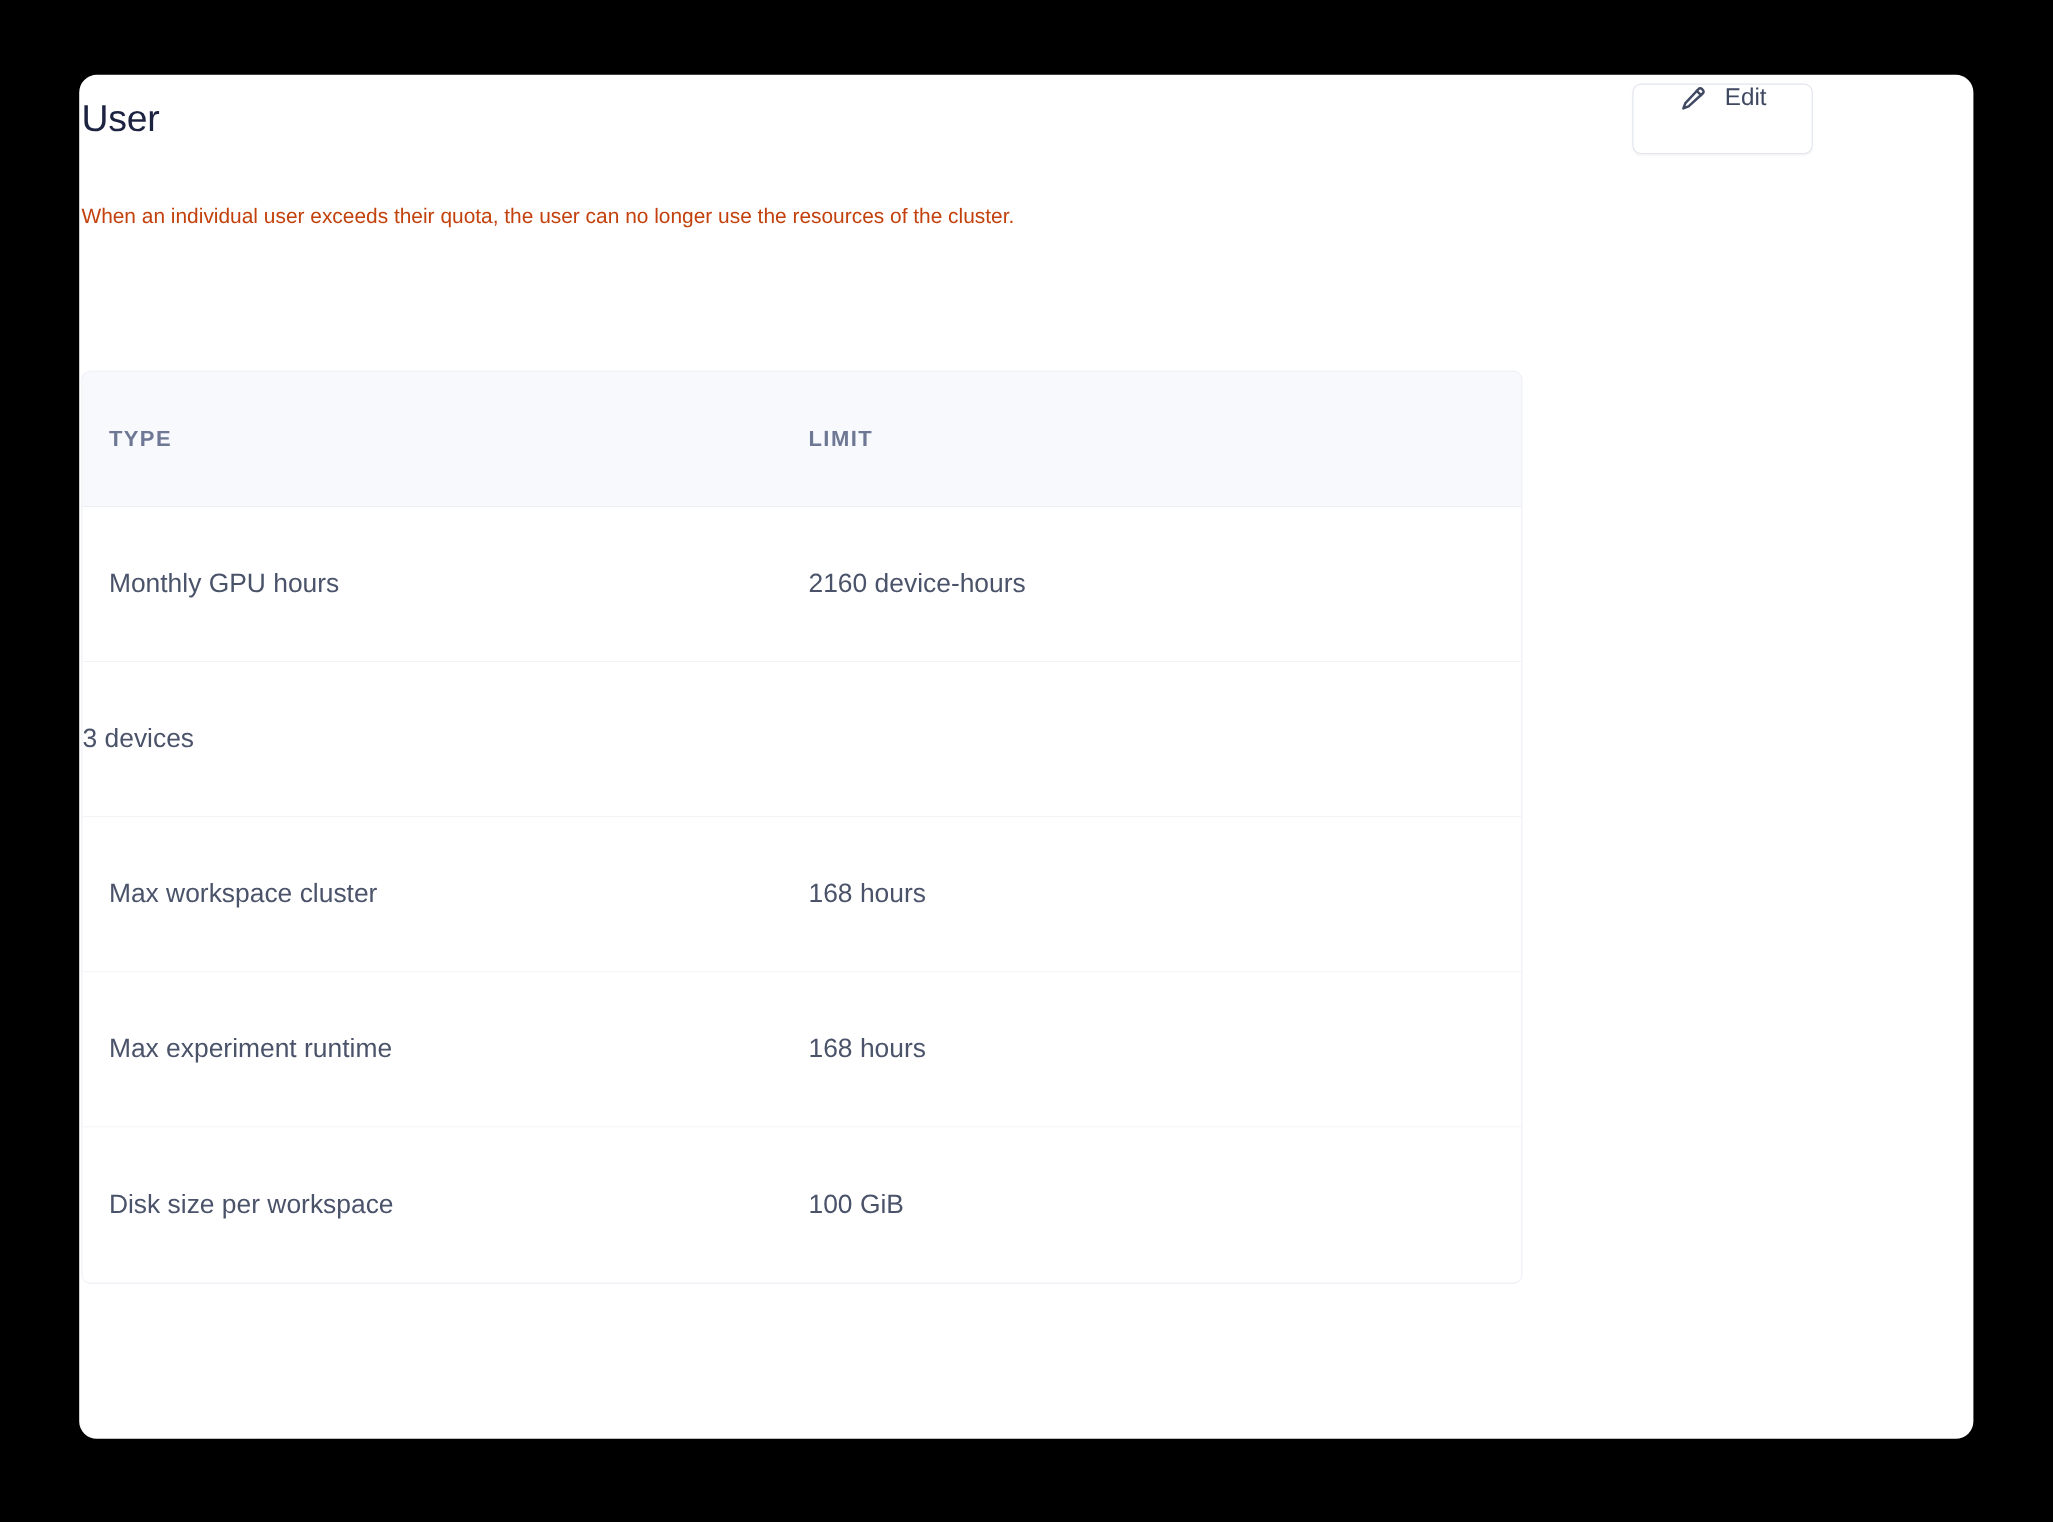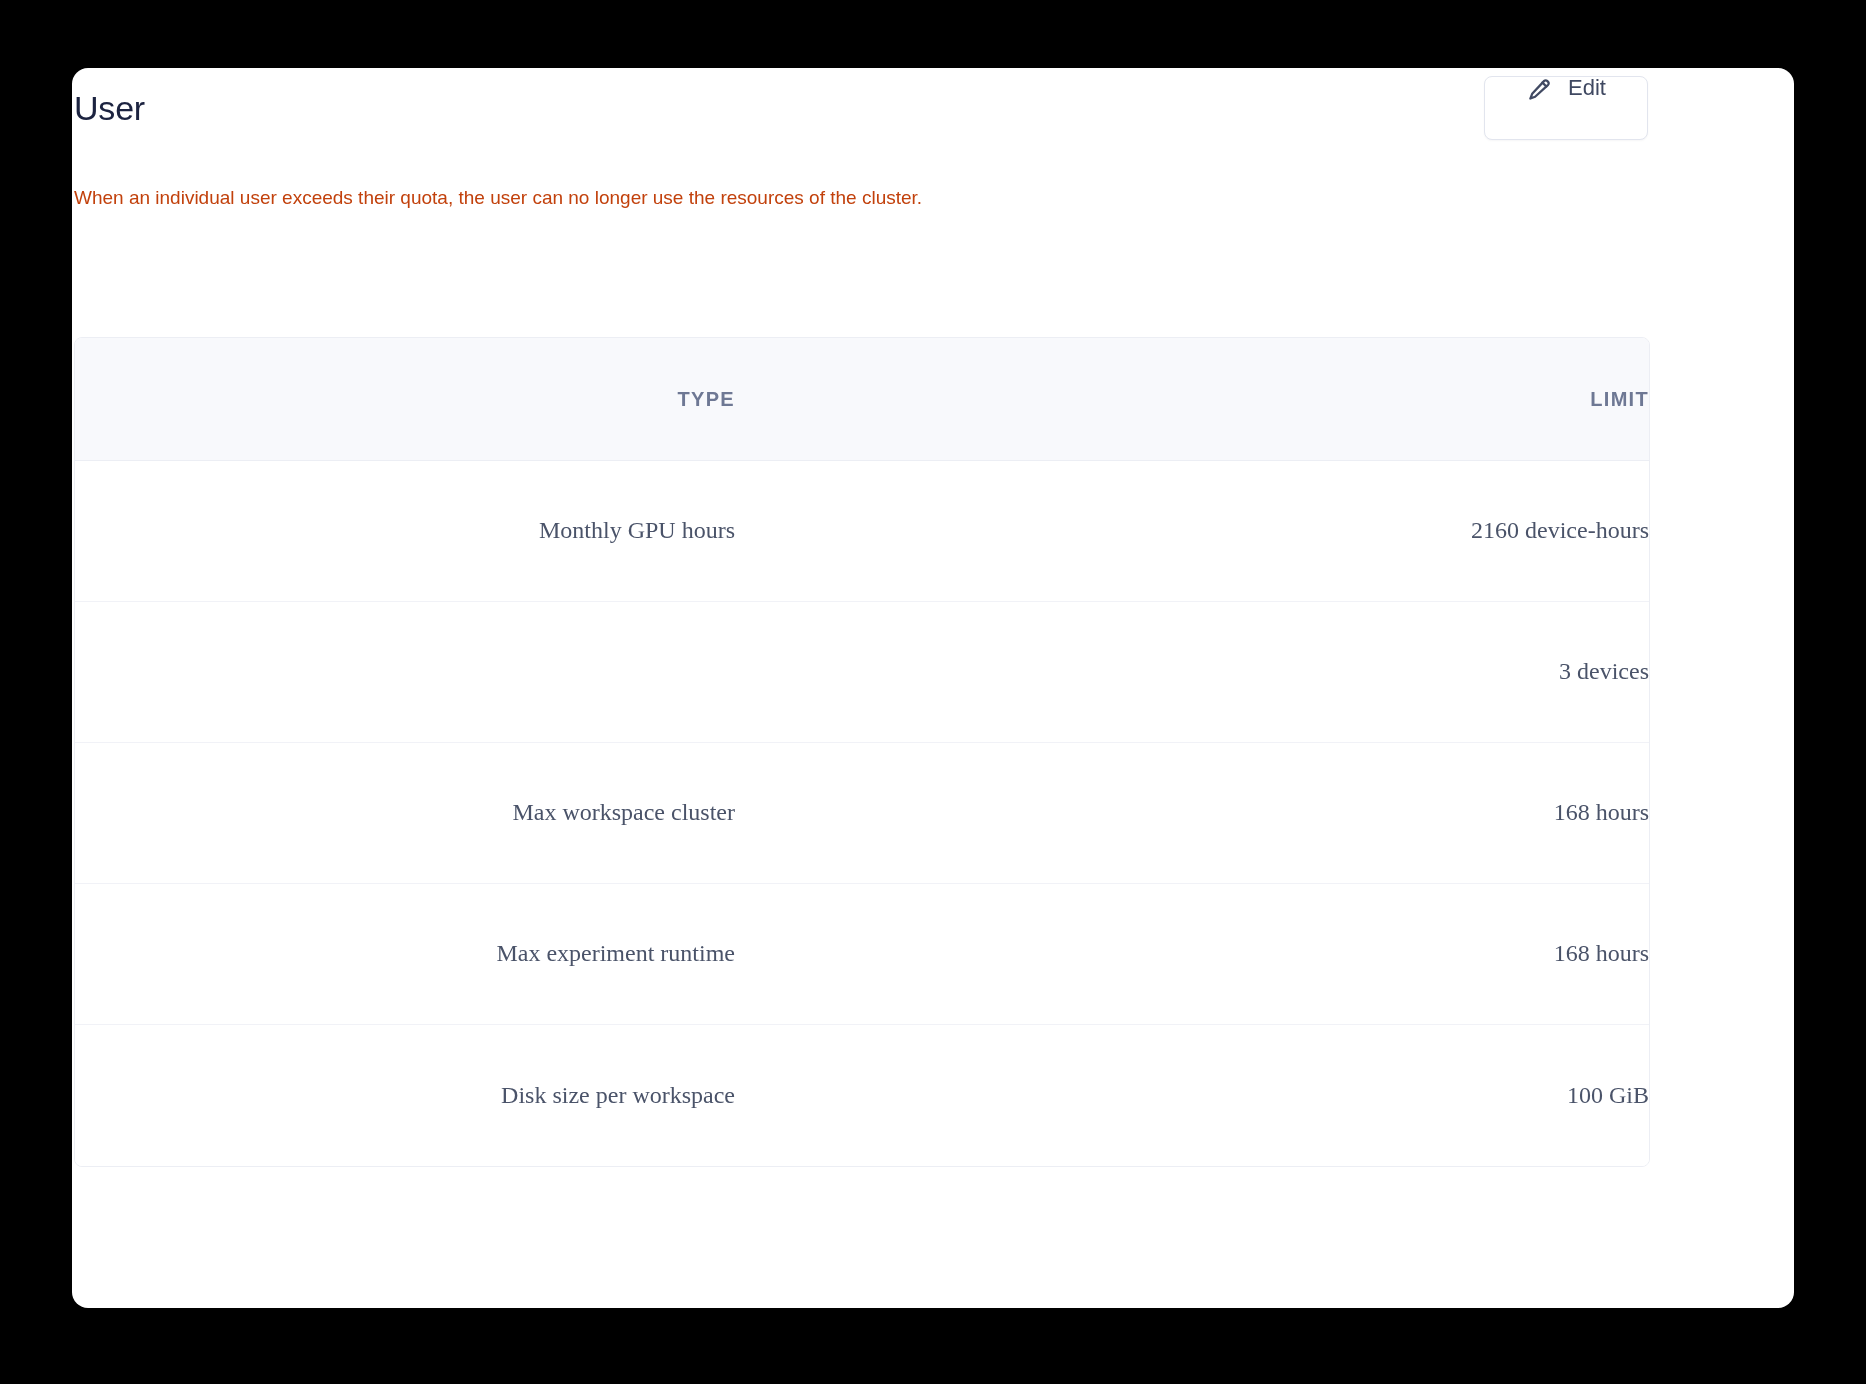--- a/index.html
+++ b/index.html
@@ -86,26 +86,25 @@
     font-size: 19px;
     color: #c2410c;
     line-height: 1.4;
   }
 
   
   .quota-table {
     position: absolute;
     left: 74px;
     top: 337px;
-    width: 1576px;
+    width: 1310px;
     border: 1px solid #eceef4;
     border-radius: 8px;
     overflow: hidden;
     background: #ffffff;
-    text-align: right;
   }
 
   .table-header {
     display: flex;
     align-items: center;
     height: 123px;
     background: #f8f9fc;
     border-bottom: 1px solid #eceef4;
   }
 
@@ -119,21 +118,20 @@
 
   .col-type { width: 660px; padding-left: 24px; }
   .col-limit { flex: 1; }
 
   .table-row {
     display: flex;
     align-items: center;
     height: 141px;
     border-bottom: 1px solid #f1f2f7;
     background: #ffffff;
-    font-family: Liberation Serif, serif;
   }
 
   .table-row:last-child { border-bottom: none; }
 
   .td {
     font-size: 24px;
     color: #4a5369;
     line-height: 1.3;
   }
 </style>

